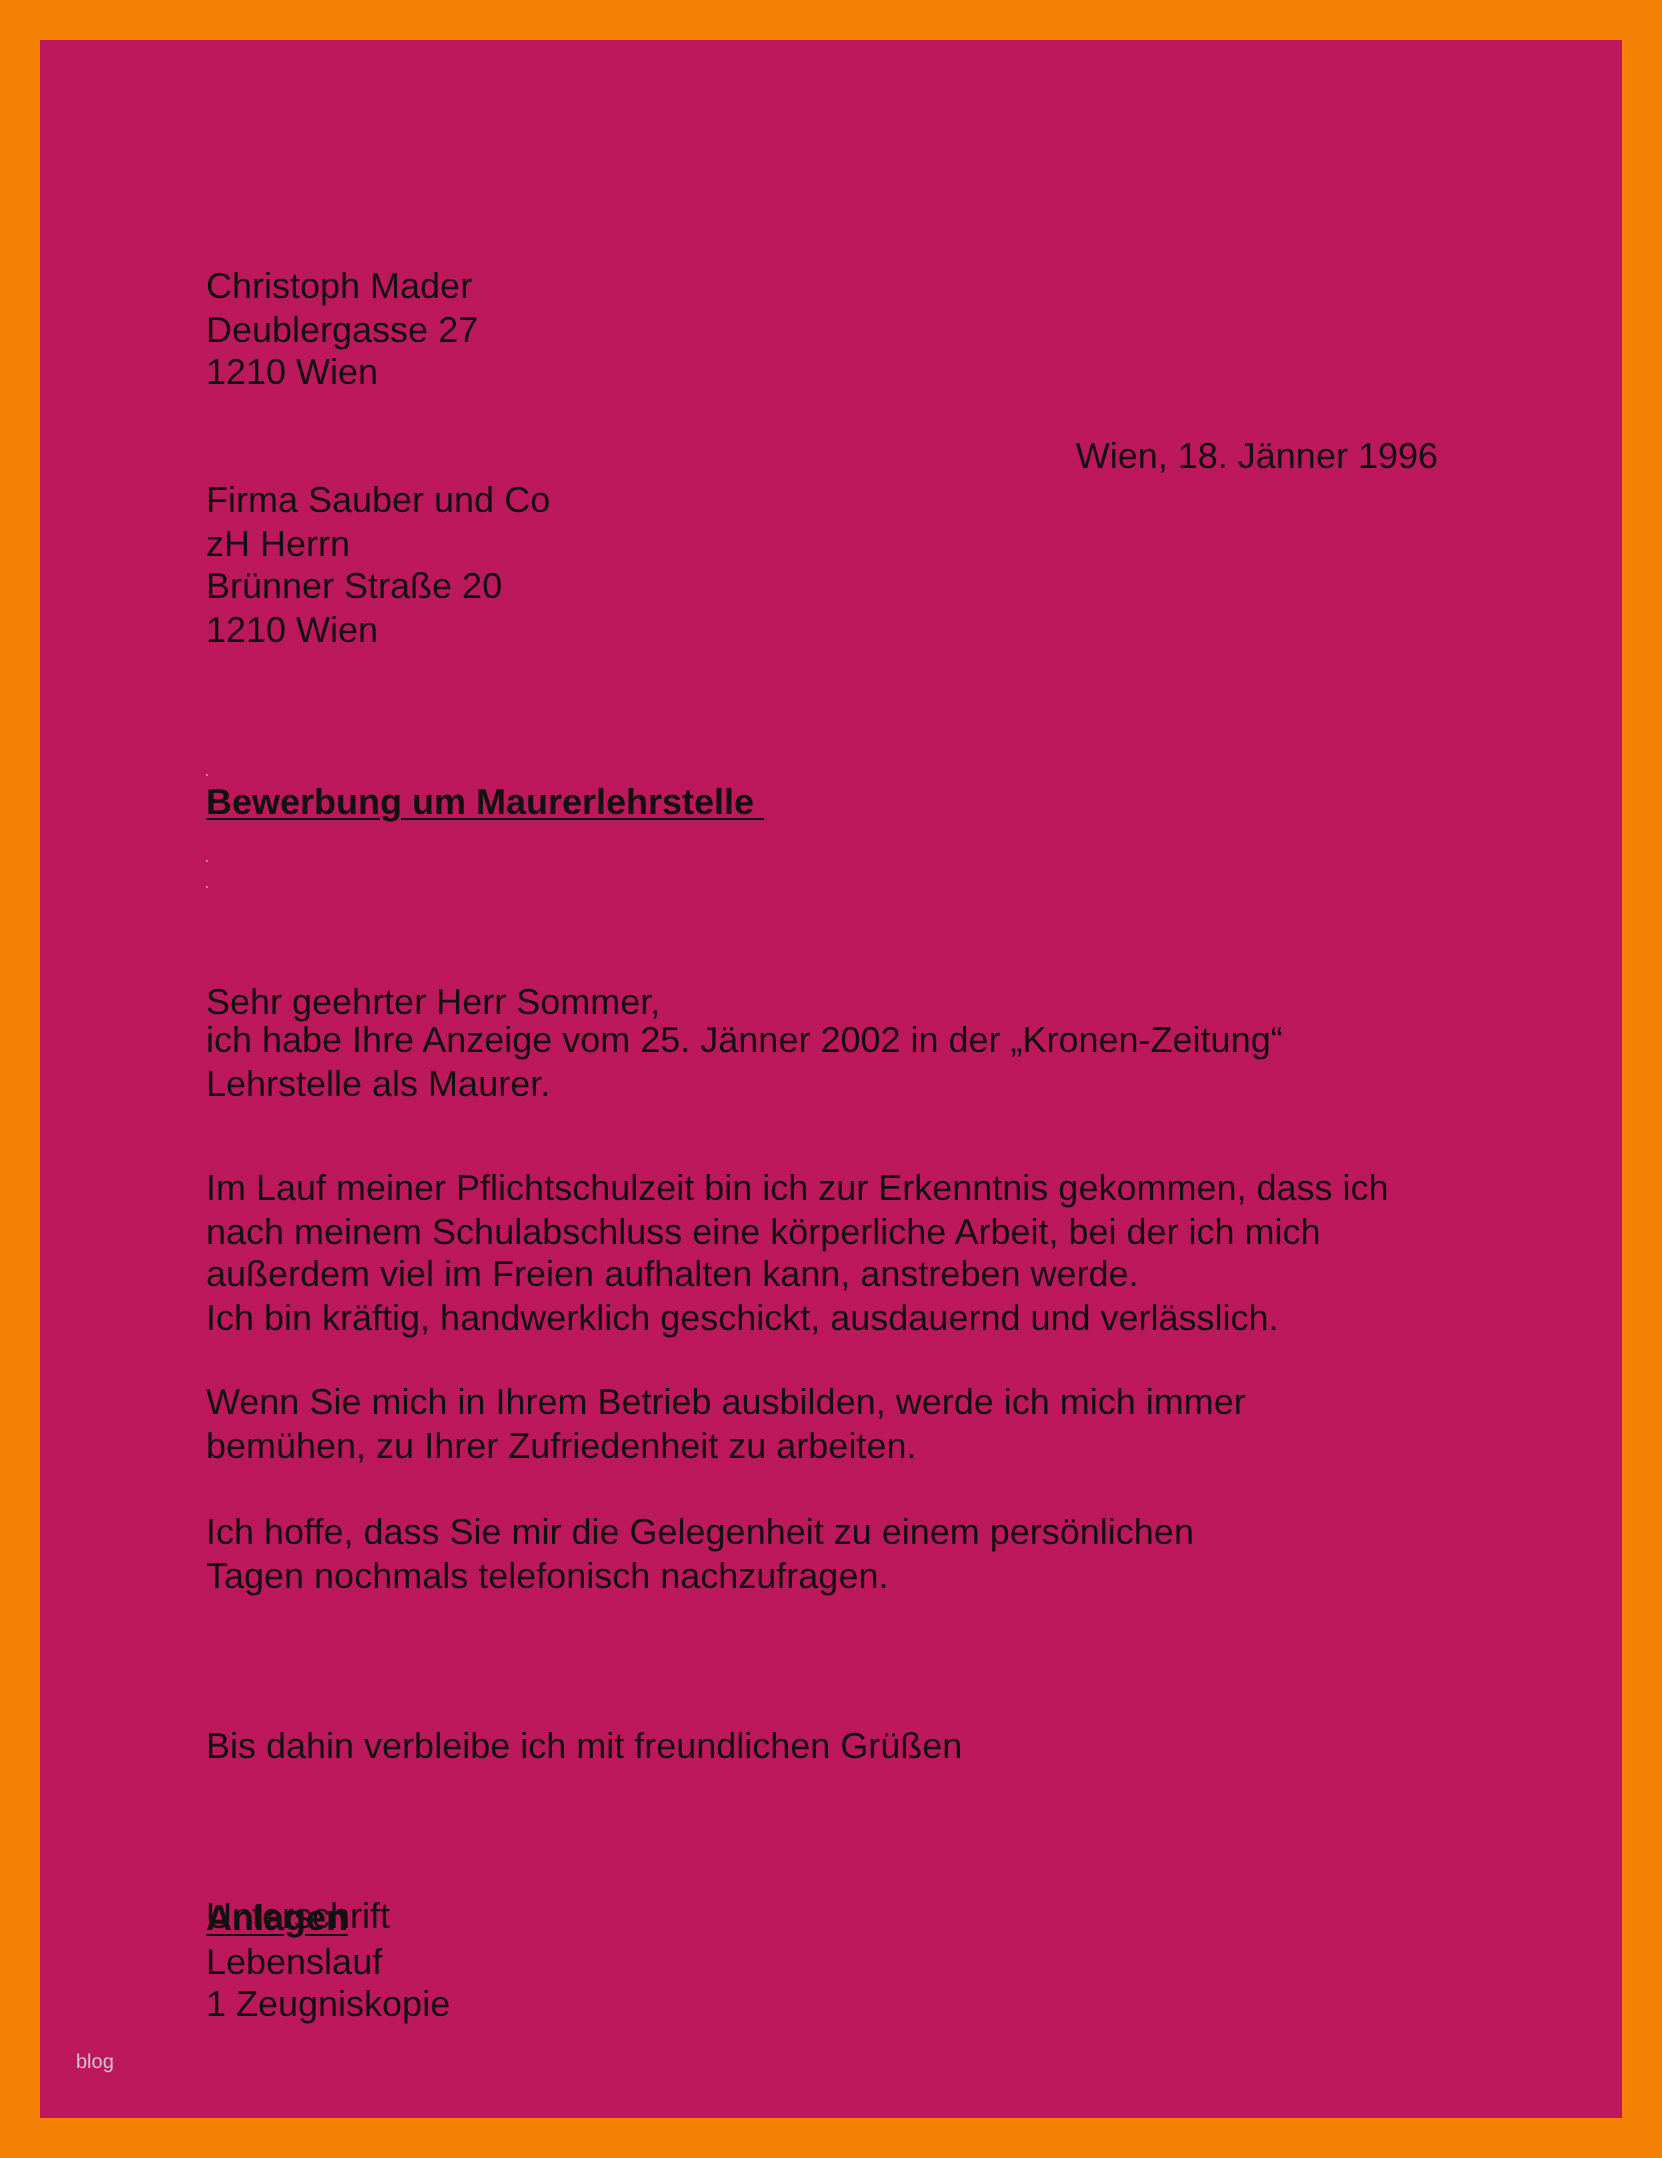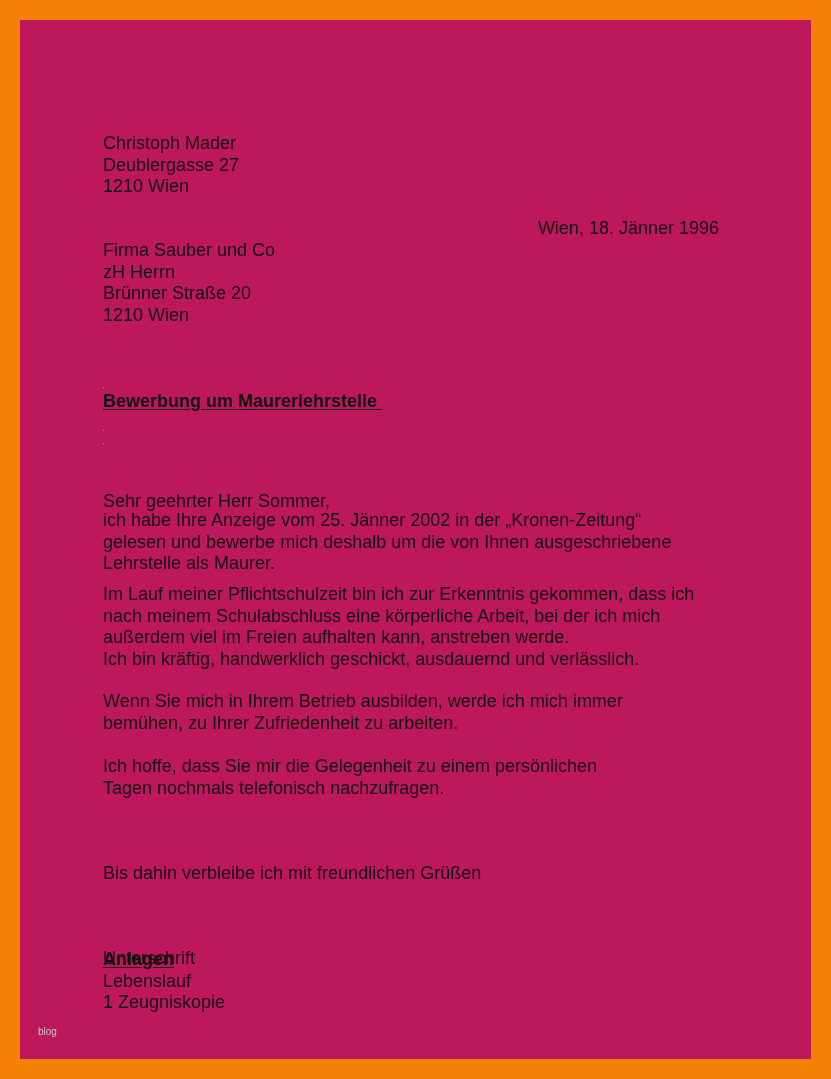--- a/index.html
+++ b/index.html
@@ -41,21 +41,21 @@
 
   <div class="txt" style="top:220px;"><div>Firma Sauber und Co</div><div>zH Herrn</div><div>Brünner Straße 20</div><div>1210 Wien</div></div>
 
   <div class="dot" style="top:367px;"></div>
   <div class="txt u" style="top:371px;">Bewerbung um Maurerlehrstelle </div>
   <div class="dot" style="top:410px;"></div>
   <div class="dot" style="top:423px;"></div>
 
   <div class="txt" style="top:435px;margin-top:36px;">Sehr geehrter Herr Sommer,</div>
 
-  <div class="txt" style="top:490px;"><div>ich habe Ihre Anzeige vom 25. Jänner 2002 in der „Kronen-Zeitung“</div><div>gelesen und bewerbe mich deshalb um die von Ihnen ausgeschriebene</div><div>Lehrstelle als Maurer.</div></div>
+  <div class="txt" style="top:490px;"><div>ich habe Ihre Anzeige vom 25. Jänner 2002 in der „Kronen-Zeitung“</div><div>Lehrstelle als Maurer.</div></div>
 
   <div class="txt" style="top:671px;"><div>Wenn Sie mich in Ihrem Betrieb ausbilden, werde ich mich immer</div><div>bemühen, zu Ihrer Zufriedenheit zu arbeiten.</div></div>
 
   <div class="txt" style="top:564px;"><div>Im Lauf meiner Pflichtschulzeit bin ich zur Erkenntnis gekommen, dass ich</div><div>nach meinem Schulabschluss eine körperliche Arbeit, bei der ich mich</div><div>außerdem viel im Freien aufhalten kann, anstreben werde.</div><div>Ich bin kräftig, handwerklich geschickt, ausdauernd und verlässlich.</div></div>
 
   <div class="txt" style="top:736px;"><div>Ich hoffe, dass Sie mir die Gelegenheit zu einem persönlichen</div><div>Tagen nochmals telefonisch nachzufragen.</div></div>
 
   <div class="txt" style="top:843px;">Bis dahin verbleibe ich mit freundlichen Grüßen</div>
 
   <div class="txt" style="top:928px;">Unterschrift</div>

